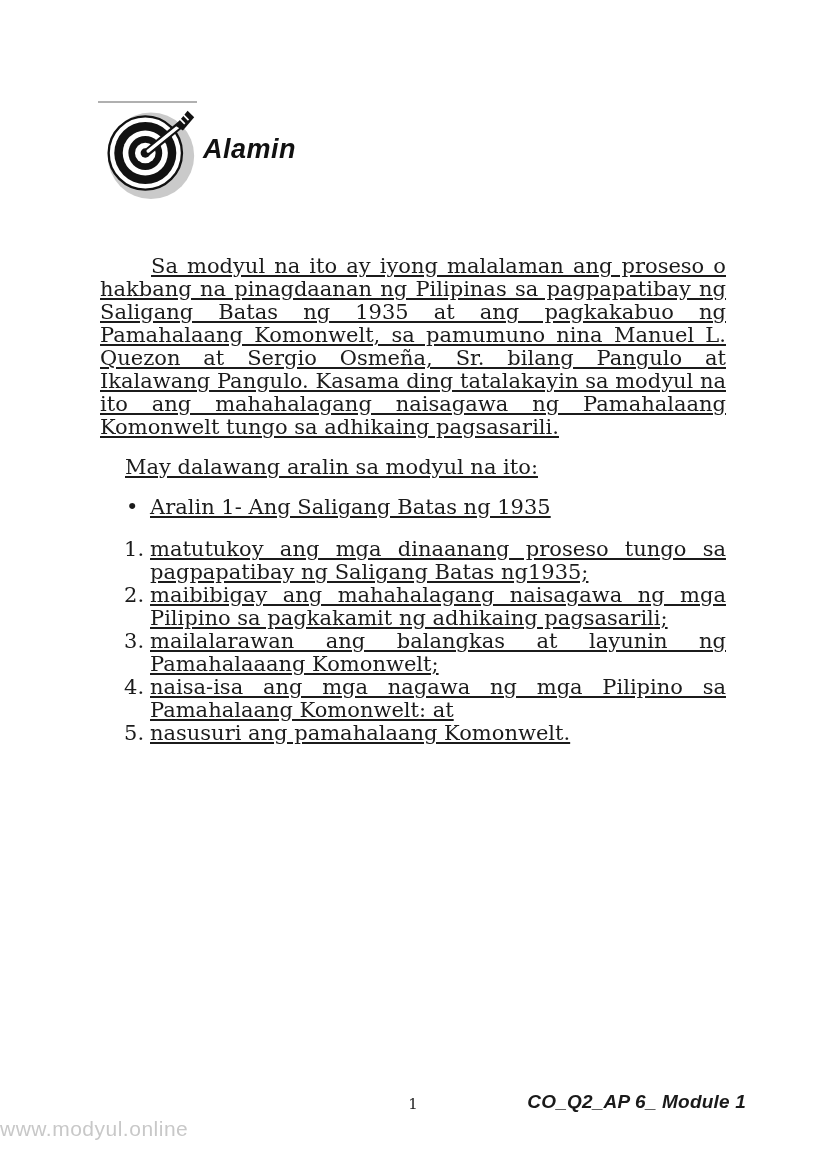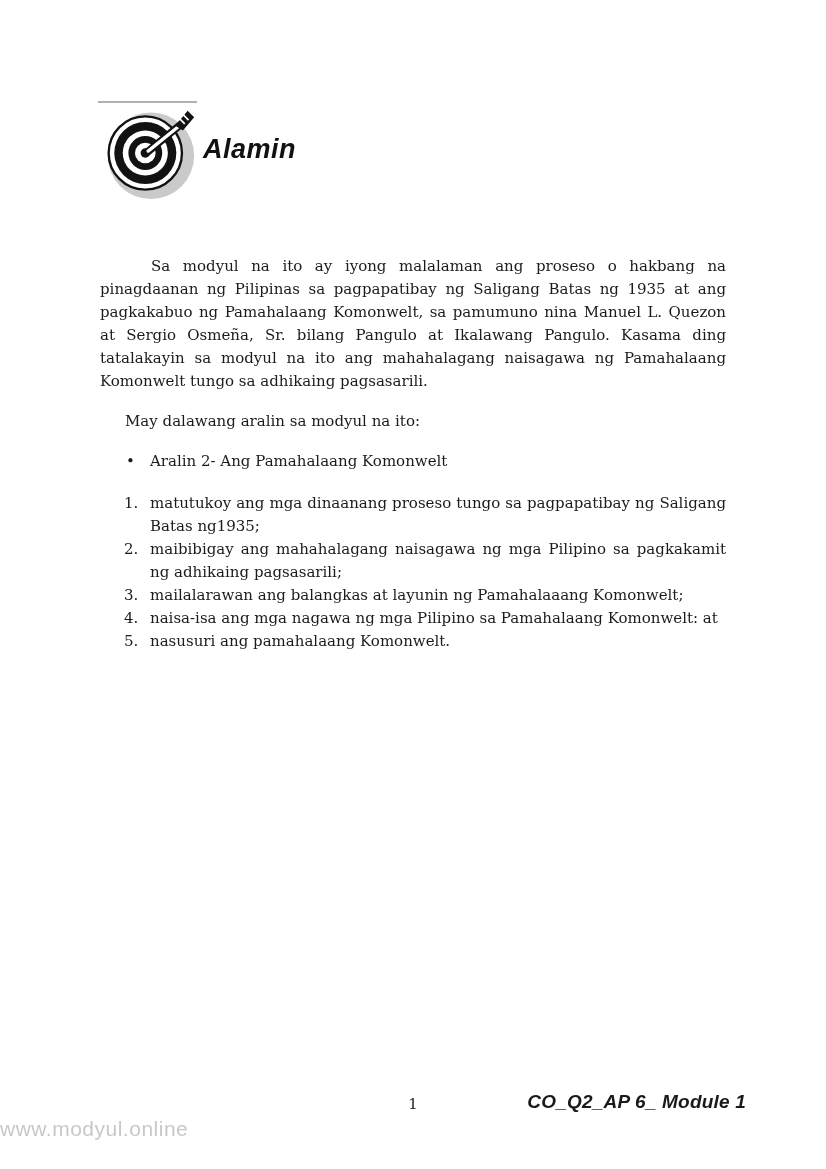--- a/index.html
+++ b/index.html
@@ -27,22 +27,23 @@
     font-family: Liberation Sans, sans-serif;
     font-weight: bold; font-style: italic;
     font-size: 27px; color: #111111;
     letter-spacing: 0.5px;
   }
 
   
   .content {
     position: absolute; left: 100px; top: 255px;
     width: 626px;
-    font-size: 15px; line-height: 23px;
+    font-size: 21px; line-height: 23px;
     color: #1b1b1b;
+    text-decoration: underline;
   }
   .p-intro   { margin: 0; text-indent: 51px; text-align: justify; }
   .p-lessons { margin: 17px 0 0; text-indent: 25px; text-align: left; }
   ul.lessons { margin: 17px 0 0; padding: 0 0 0 50px; list-style: none; }
   ul.lessons li { position: relative; text-align: left; }
   ul.lessons li + li { margin-top: 16px; }
   ul.lessons li::before { content: "\2022"; position: absolute; left: -24px; }
   .p-objectives { margin: 17px 0 0; text-indent: 25px; text-align: justify; }
   ol.objectives { margin: 19px 0 0; padding: 0 0 0 50px; list-style: none; counter-reset: obj; }
   ol.objectives li { position: relative; text-align: justify; counter-increment: obj; }
@@ -91,21 +92,21 @@
 </div>
 
 <h1 class="page-title">Alamin</h1>
 
 <div class="content">
   <p class="p-intro">Sa modyul na ito ay iyong malalaman ang proseso o hakbang na pinagdaanan ng Pilipinas sa pagpapatibay ng Saligang Batas ng 1935 at ang pagkakabuo ng Pamahalaang Komonwelt, sa pamumuno nina Manuel L. Quezon at Sergio Osmeña, Sr. bilang Pangulo at Ikalawang Pangulo. Kasama ding tatalakayin sa modyul na ito ang mahahalagang naisagawa ng Pamahalaang Komonwelt tungo sa adhikaing pagsasarili.</p>
 
   <p class="p-lessons">May dalawang aralin sa modyul na ito:</p>
 
   <ul class="lessons">
-    <li>Aralin 2- Ang Pamahalaang Komonwelt</li>
+    <li>Aralin 1- Ang Saligang Batas ng 1935</li>
   </ul>
 
 
   <ol class="objectives">
     <li>matutukoy ang mga dinaanang proseso tungo sa pagpapatibay ng Saligang Batas ng1935;</li>
     <li>maibibigay ang mahahalagang naisagawa ng mga Pilipino sa pagkakamit ng adhikaing pagsasarili;</li>
     <li>mailalarawan ang balangkas at layunin ng Pamahalaaang Komonwelt;</li>
     <li>naisa-isa ang mga nagawa ng mga Pilipino sa Pamahalaang Komonwelt: at</li>
     <li>nasusuri ang pamahalaang Komonwelt.</li>
   </ol>

